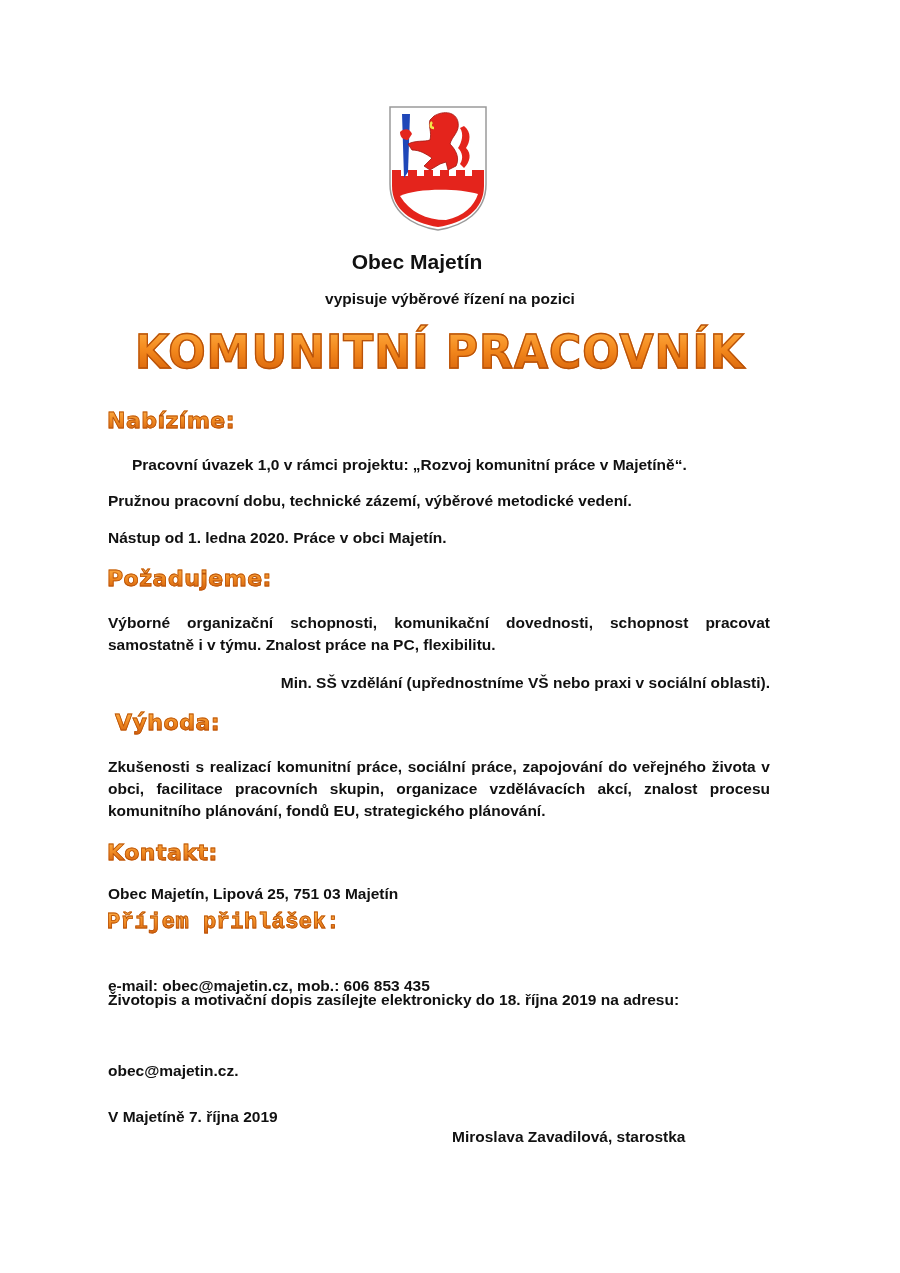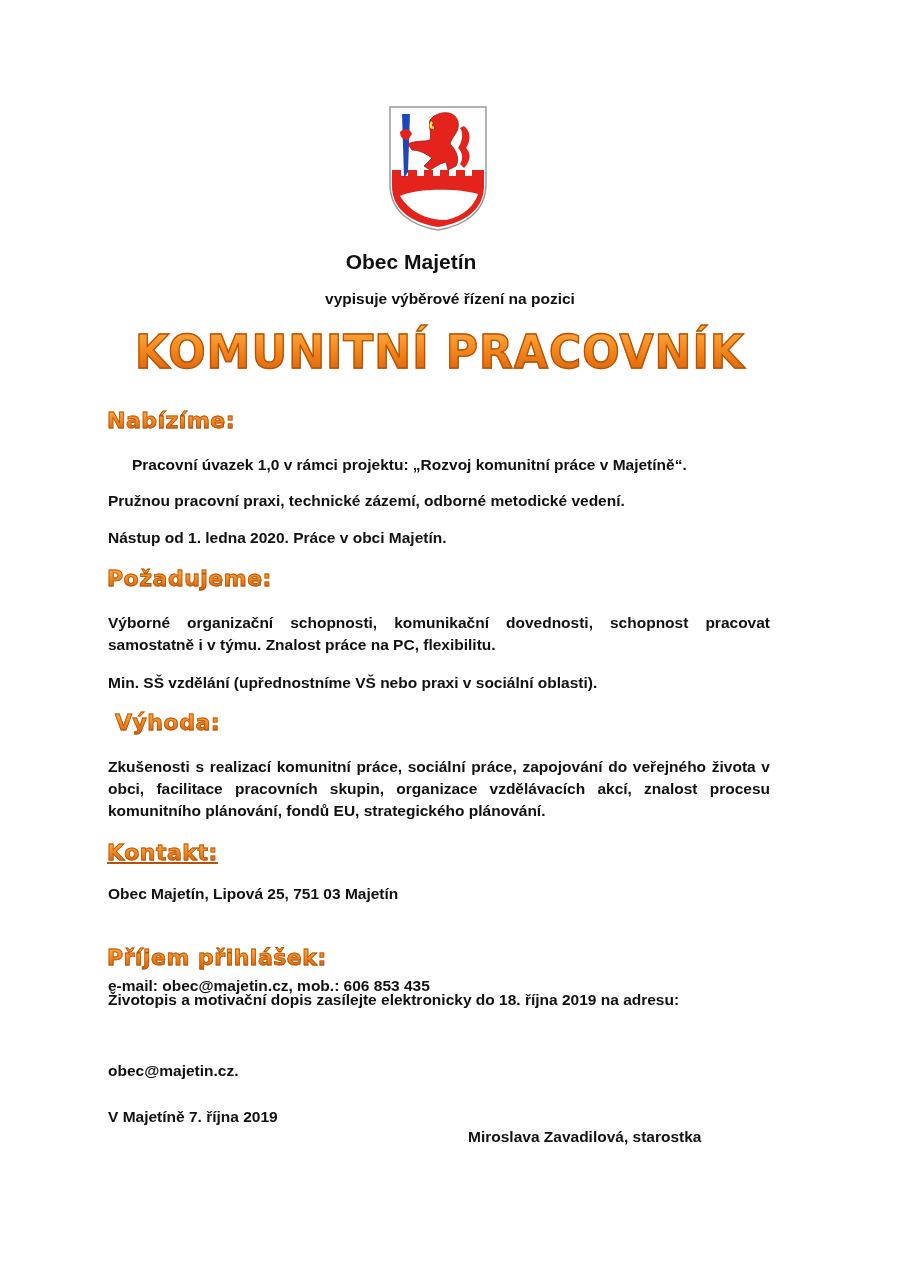--- a/index.html
+++ b/index.html
@@ -1,20 +1,20 @@
 <!DOCTYPE html>
 <html><head>
 <meta charset="utf-8">
 <style>
   html, body { margin: 0; padding: 0; background: #ffffff; }
   body { width: 900px; height: 1273px; position: relative; overflow: hidden;
          font-family: "Liberation Sans", sans-serif; color: #111; }
   .abs { position: absolute; }
   .crest { left: 386px; top: 104px; width: 104px; height: 128px; }
-  .org-name { left: 12px; width: 798px; top: 250px; text-align: center; font-size: 21px; font-weight: bold; }
+  .org-name { left: 0; width: 798px; top: 250px; text-align: center; font-size: 21px; font-weight: bold; padding-left: 18px; }
   .subtitle { left: 0; width: 900px; top: 290px; text-align: center; font-size: 15.5px; font-weight: bold; }
   .big-title { left: 0; width: 880px; top: 326px; text-align: center; font-family: "DejaVu Sans", sans-serif;
                font-size: 44px; font-weight: 900; letter-spacing: 1px;
                background: linear-gradient(180deg, #ffb248 0%, #f48a1e 45%, #d45d06 100%);
                -webkit-background-clip: text; background-clip: text; color: transparent;
                -webkit-text-stroke: 1.3px #b8520a; transform: scaleY(1.05); }
   .heading { font-family: "DejaVu Sans", sans-serif; font-weight: 900; font-size: 22px; left: 107px;
              background: linear-gradient(180deg, #ffb248 0%, #f08a22 50%, #d05a08 100%);
              -webkit-background-clip: text; background-clip: text; color: transparent;
              -webkit-text-stroke: 0.8px #b8520a; letter-spacing: 0.5px; text-align: right; }
@@ -46,32 +46,32 @@
     <path d="M46 18 C44 20 44 24 48 24" fill="none" stroke="#f2e64a" stroke-width="2.5"></path>
   </svg>
 </div>
 
 <div class="abs org-name">Obec Majetín</div>
 <div class="abs subtitle">vypisuje výběrové řízení na pozici</div>
 <div class="abs big-title">KOMUNITNÍ PRACOVNÍK</div>
 
 <div class="abs heading" style="top:408px;">Nabízíme:</div>
 <div class="abs p" style="top:454px;margin-left:24px;">Pracovní úvazek 1,0 v rámci projektu: „Rozvoj komunitní práce v Majetíně“.</div>
-<div class="abs p" style="top:490px;">Pružnou pracovní praxi, technické zázemí, odborné metodické vedení.</div>
+<div class="abs p" style="top:490px;">Pružnou pracovní dobu, technické zázemí, výběrové metodické vedení.</div>
 <div class="abs p" style="top:527px;">Nástup od 1. ledna 2020. Práce v obci Majetín.</div>
 
 <div class="abs heading" style="top:566px;">Požadujeme:</div>
 <div class="abs p justify" style="top:612px;">Výborné organizační schopnosti, komunikační dovednosti, schopnost pracovat samostatně i v týmu. Znalost práce na PC, flexibilitu.</div>
-<div class="abs p" style="top:672px;">Min. SŠ vzdělání (upřednostníme VŠ nebo praxi v sociální oblasti).</div>
+<div class="abs p" style="top:672px;text-align:right;">Min. SŠ vzdělání (upřednostníme VŠ nebo praxi v sociální oblasti).</div>
 
 <div class="abs heading" style="top:710px;margin-left:8px;">Výhoda:</div>
 <div class="abs p justify" style="top:756px;">Zkušenosti s realizací komunitní práce, sociální práce, zapojování do veřejného života v obci, facilitace pracovních skupin, organizace vzdělávacích akcí, znalost procesu komunitního plánování, fondů EU, strategického plánování.</div>
 
-<div class="abs heading" style="top:840px;text-decoration:underline;">Kontakt:</div>
+<div class="abs heading" style="top:840px;">Kontakt:</div>
 <div class="abs p" style="top:884px; line-height:20px;">Obec Majetín, Lipová 25, 751 03 Majetín</div>
 <div class="abs p" style="top:944px; line-height:20px;margin-top:32px;">e-mail: obec@majetin.cz, mob.: 606 853 435</div>
 
-<div class="abs heading" style="top:945px;">Příjem přihlášek:</div>
+<div class="abs heading" style="top:910px;font-family:Liberation Mono, monospace;">Příjem přihlášek:</div>
 <div class="abs p" style="top:989px;">Životopis a motivační dopis zasílejte elektronicky do 18. října 2019 na adresu:</div>
 <div class="abs p" style="top:1060px;">obec@majetin.cz.</div>
 
 <div class="abs p" style="top:1106px;">V Majetíně 7. října 2019</div>
-<div class="abs p" style="top:1126px; left:468px; width:300px;">Miroslava Zavadilová, starostka</div>
+<div class="abs p" style="top:1126px; left:452px; width:300px;">Miroslava Zavadilová, starostka</div>
 
 </body></html>

